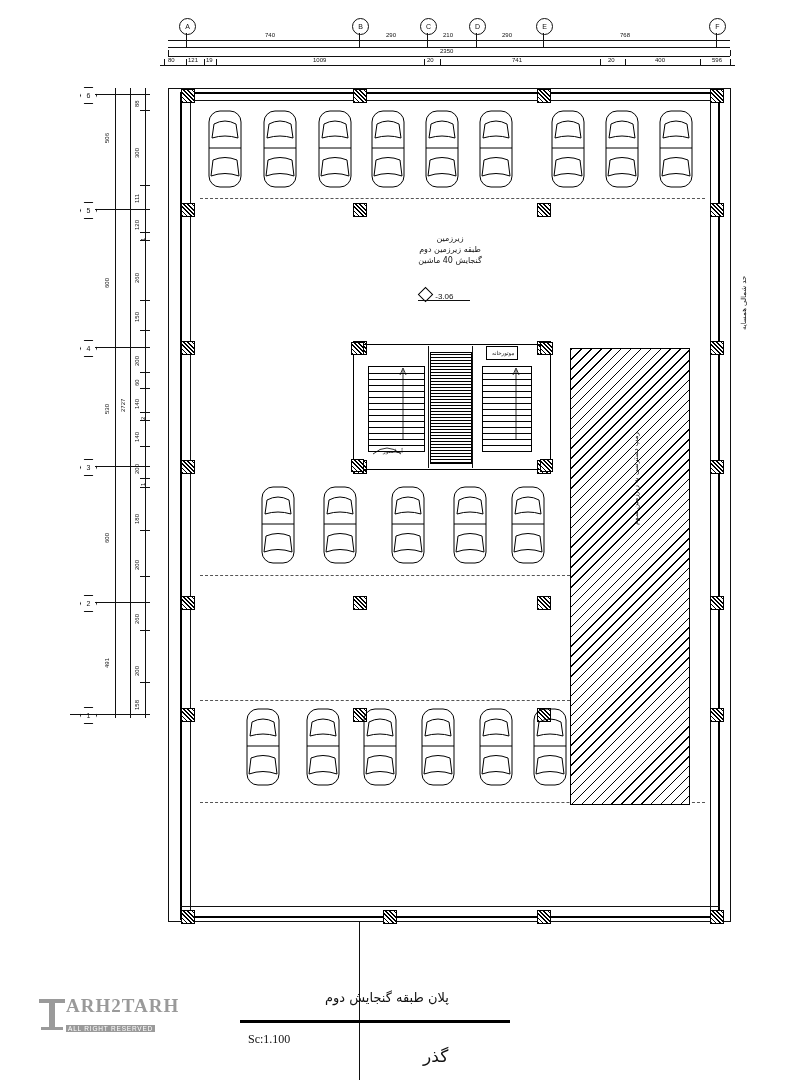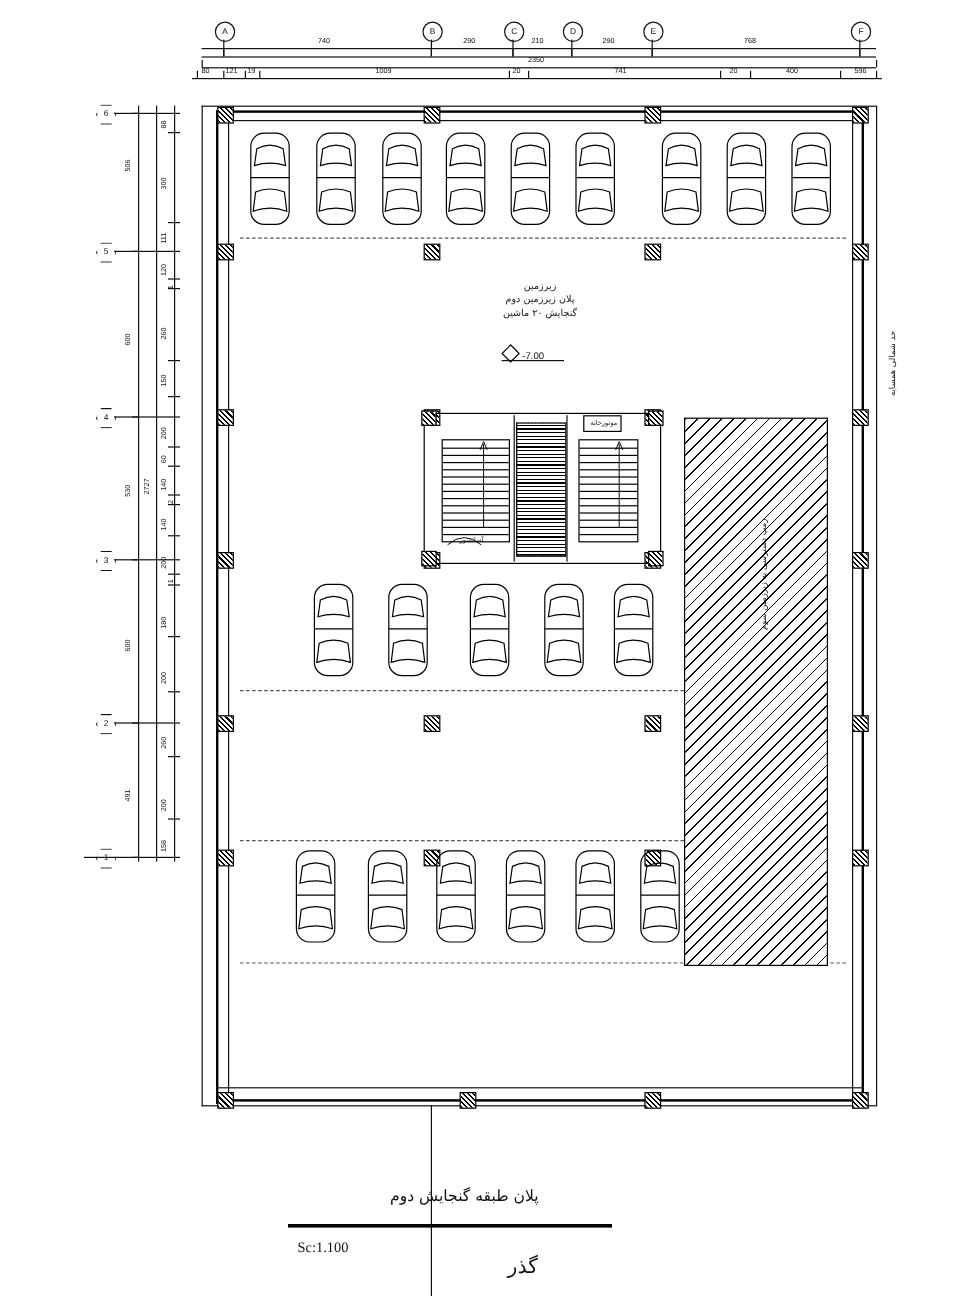--- a/index.html
+++ b/index.html
@@ -284,26 +284,26 @@
       <path d="M20 110 q14 -12 28 0" stroke-dasharray="0"></path>
     </g>
   </svg>
 
   <div class="smalltxt fa" style="left:383px;top:448px;">آسانسور</div>
   <div class="smalltxt fa" style="left:492px;top:350px;">موتورخانه</div>
   <div class="wall" style="left:486px;top:346px;width:30px;height:12px;"></div>
 
   <div class="note fa" style="left:380px;top:234px;width:140px;">
     <span>زیرزمین</span><br>
-    <span>پلان زیرزمین دوم</span><br>
-    <span>گنجایش ۲۰ ماشین</span>
+    <span>طبقه زیرزمین دوم</span><br>
+    <span>گنجایش 40 ماشین</span>
   </div>
   <div class="lvl" style="left:420px;top:289px;">
     <span style="display:inline-block;width:9px;height:9px;border:1px solid #000;transform:rotate(45deg);margin-right:2px;vertical-align:-1px;"></span>
-    <span>-7.00</span>
+    <span>-3.06</span>
   </div>
   <div class="ln h1" style="left:418px;top:300px;width:52px;"></div>
 
   <svg class="car" style="left:205px;top:108px;width:40px;height:82px;" viewBox="0 0 40 82">
     <g fill="none" stroke="#000" stroke-width="1">
       <rect x="4" y="3" width="32" height="76" rx="11"></rect>
       <path d="M9 16 q11 -6 22 0 l2 14 q-13 -4 -26 0 z"></path>
       <path d="M8 52 q12 -5 24 0 l2 16 q-14 -5 -28 0 z"></path>
       <line x1="4" y1="40" x2="36" y2="40"></line>
     </g>
@@ -463,14 +463,27 @@
     </g>
   </svg>
 
   <div class="ln v1" style="left:359px;top:921px;height:159px;"></div>
 
   <div class="title fa" style="left:325px;top:990px;">پلان طبقه گنجایش دوم</div>
   <div class="ln h2" style="left:240px;top:1020px;width:270px;height:3px;"></div>
   <div class="scale" style="left:248px;top:1032px;">Sc:1.100</div>
   <div class="fa" style="position:absolute;left:423px;top:1046px;font-size:17px;">گذر</div>
 
+  <div class="logo" style="left:38px;top:995px;">
+    <svg width="28" height="34" viewBox="0 0 28 34" style="position:absolute;left:0;top:2px;">
+      <g fill="#9a9a9a">
+        <rect x="1" y="2" width="26" height="4"></rect>
+        <rect x="11" y="6" width="6" height="26"></rect>
+        <rect x="3" y="30" width="22" height="3"></rect>
+      </g>
+    </svg>
+    <div style="margin-left:28px;">
+      <div class="lg-main">ARH2TARH</div>
+      <div class="lg-sub">ALL RIGHT RESERVED</div>
+    </div>
+  </div>
 
 </div>
 
 </body></html>

